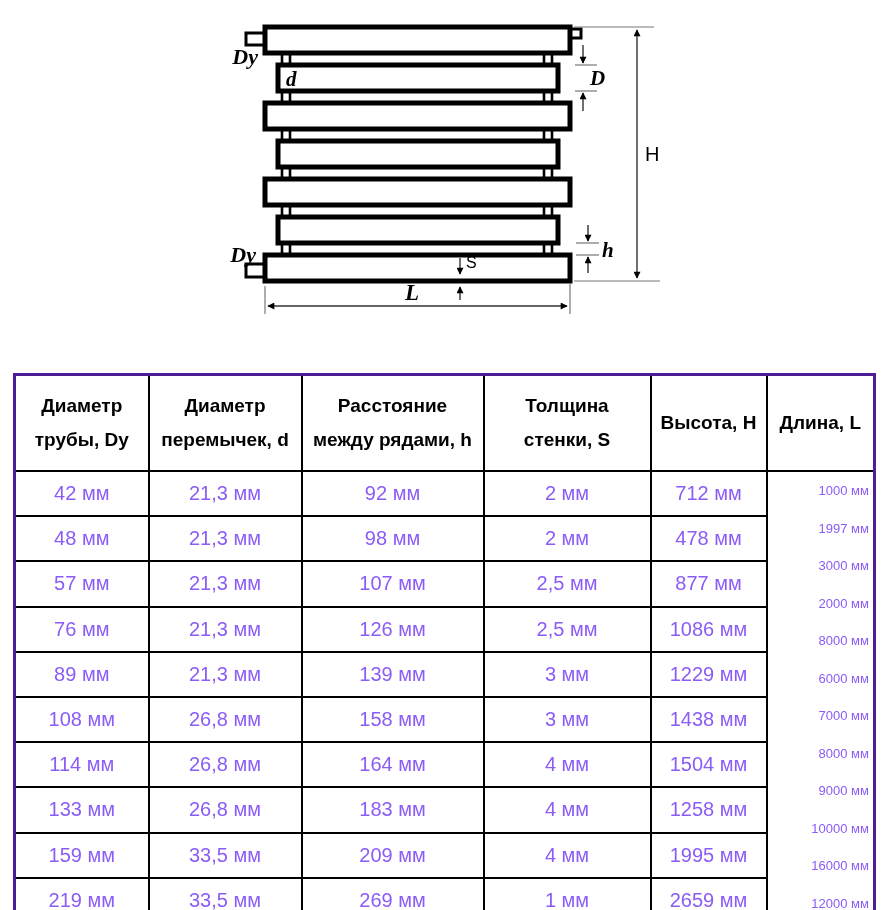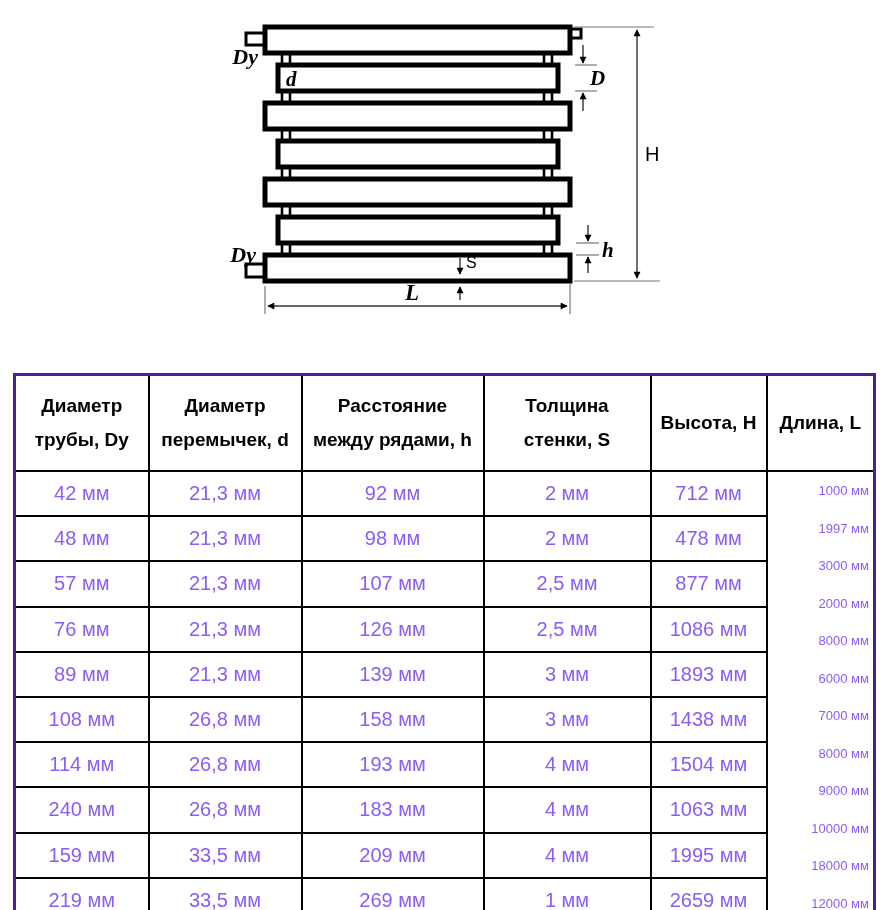--- a/index.html
+++ b/index.html
@@ -181,21 +181,21 @@
             <div class="len-line">1000 мм</div>
             <div class="len-line">1997 мм</div>
             <div class="len-line">3000 мм</div>
             <div class="len-line">2000 мм</div>
             <div class="len-line">8000 мм</div>
             <div class="len-line">6000 мм</div>
             <div class="len-line">7000 мм</div>
             <div class="len-line">8000 мм</div>
             <div class="len-line">9000 мм</div>
             <div class="len-line">10000 мм</div>
-            <div class="len-line">18000 мм</div>
+            <div class="len-line">16000 мм</div>
             <div class="len-line">12000 мм</div>
           </td>
         </tr>
         <tr>
           <td>48 мм</td>
           <td>21,3 мм</td>
           <td>98 мм</td>
           <td>2 мм</td>
           <td>478 мм</td>
         </tr>
@@ -211,42 +211,42 @@
           <td>21,3 мм</td>
           <td>126 мм</td>
           <td>2,5 мм</td>
           <td>1086 мм</td>
         </tr>
         <tr>
           <td>89 мм</td>
           <td>21,3 мм</td>
           <td>139 мм</td>
           <td>3 мм</td>
-          <td>1893 мм</td>
+          <td>1229 мм</td>
         </tr>
         <tr>
           <td>108 мм</td>
           <td>26,8 мм</td>
           <td>158 мм</td>
           <td>3 мм</td>
           <td>1438 мм</td>
         </tr>
         <tr>
           <td>114 мм</td>
           <td>26,8 мм</td>
-          <td>193 мм</td>
+          <td>164 мм</td>
           <td>4 мм</td>
           <td>1504 мм</td>
         </tr>
         <tr>
-          <td>240 мм</td>
+          <td>133 мм</td>
           <td>26,8 мм</td>
           <td>183 мм</td>
           <td>4 мм</td>
-          <td>1063 мм</td>
+          <td>1258 мм</td>
         </tr>
         <tr>
           <td>159 мм</td>
           <td>33,5 мм</td>
           <td>209 мм</td>
           <td>4 мм</td>
           <td>1995 мм</td>
         </tr>
         <tr>
           <td>219 мм</td>

